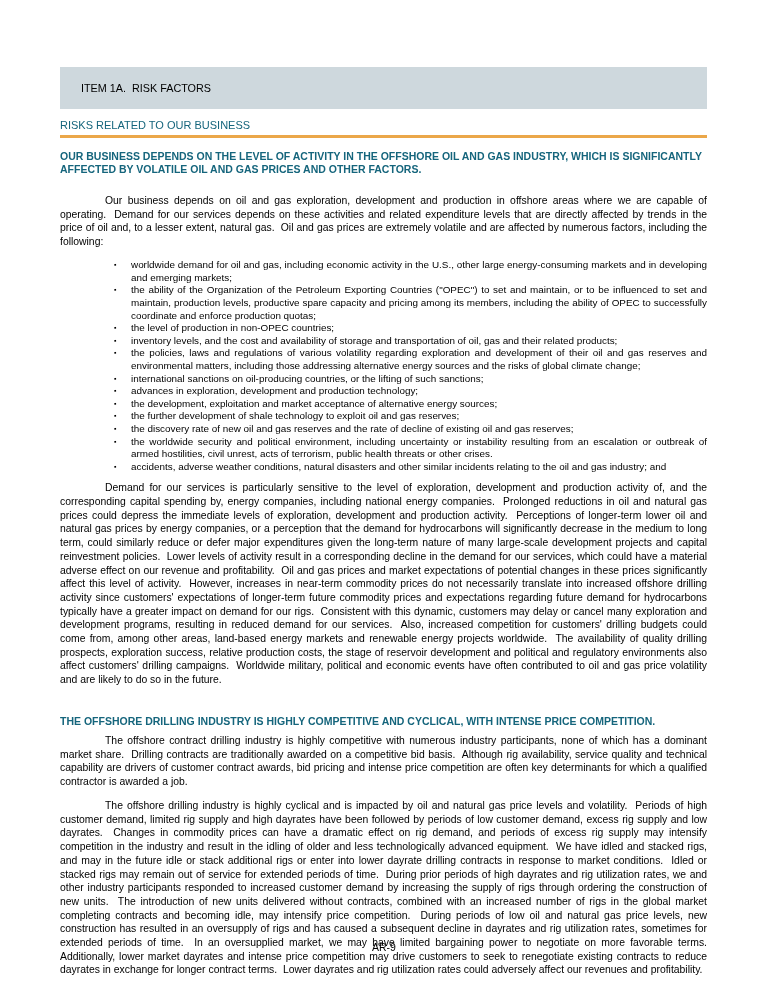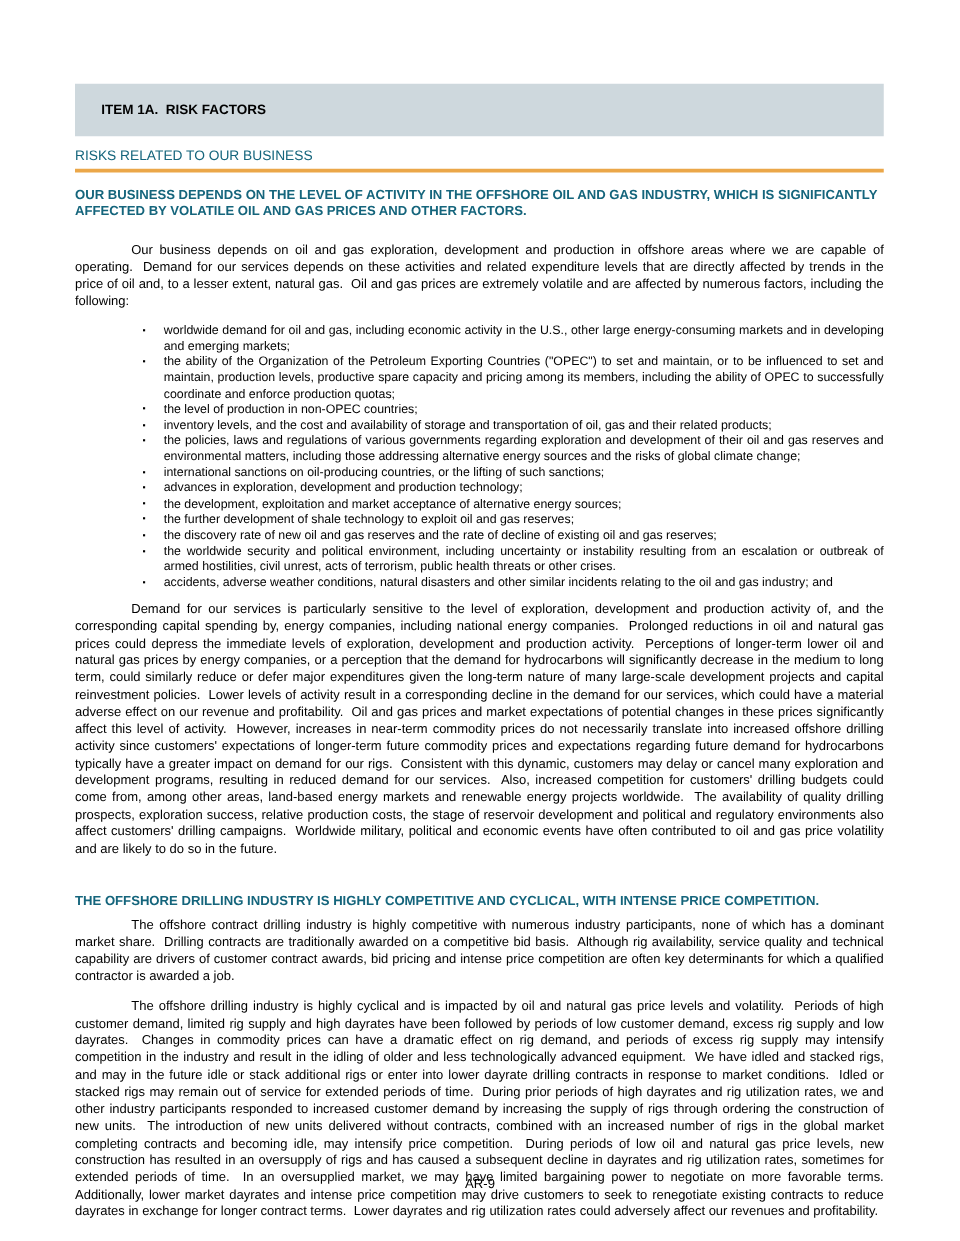--- a/index.html
+++ b/index.html
@@ -9,21 +9,21 @@
     height: 993px;
     background: #ffffff;
     overflow: hidden;
     font-family: "Liberation Sans", sans-serif;
     color: #000;
   }
   .content { padding: 67px 61px 0 60px; }
 
   .item-bar {
     background: #ced8dd;
-    font-weight: bold;
+    font-weight: normal;
     font-size: 10.8px;
     line-height: 14px;
     padding: 0 3px;
     white-space: pre-wrap;
   }
   .section-heading {
     margin-top: 10px;
     color: #15657c;
     font-weight: normal;
     font-size: 11px;
@@ -114,21 +114,21 @@
       <li>
         <span class="blt">▪</span>
         <span class="blt-text">the level of production in non-OPEC countries;</span>
       </li>
       <li>
         <span class="blt">▪</span>
         <span class="blt-text">inventory levels, and the cost and availability of storage and transportation of oil, gas and their related products;</span>
       </li>
       <li>
         <span class="blt">▪</span>
-        <span class="blt-text">the policies, laws and regulations of various governments regarding exploration and development of their oil and gas reserves and environmental matters, including those addressing alternative energy sources and the risks of global climate change;</span>
+        <span class="blt-text">the policies, laws and regulations of various volatility regarding exploration and development of their oil and gas reserves and environmental matters, including those addressing alternative energy sources and the risks of global climate change;</span>
       </li>
       <li>
         <span class="blt">▪</span>
         <span class="blt-text">international sanctions on oil-producing countries, or the lifting of such sanctions;</span>
       </li>
       <li>
         <span class="blt">▪</span>
         <span class="blt-text">advances in exploration, development and production technology;</span>
       </li>
       <li>

